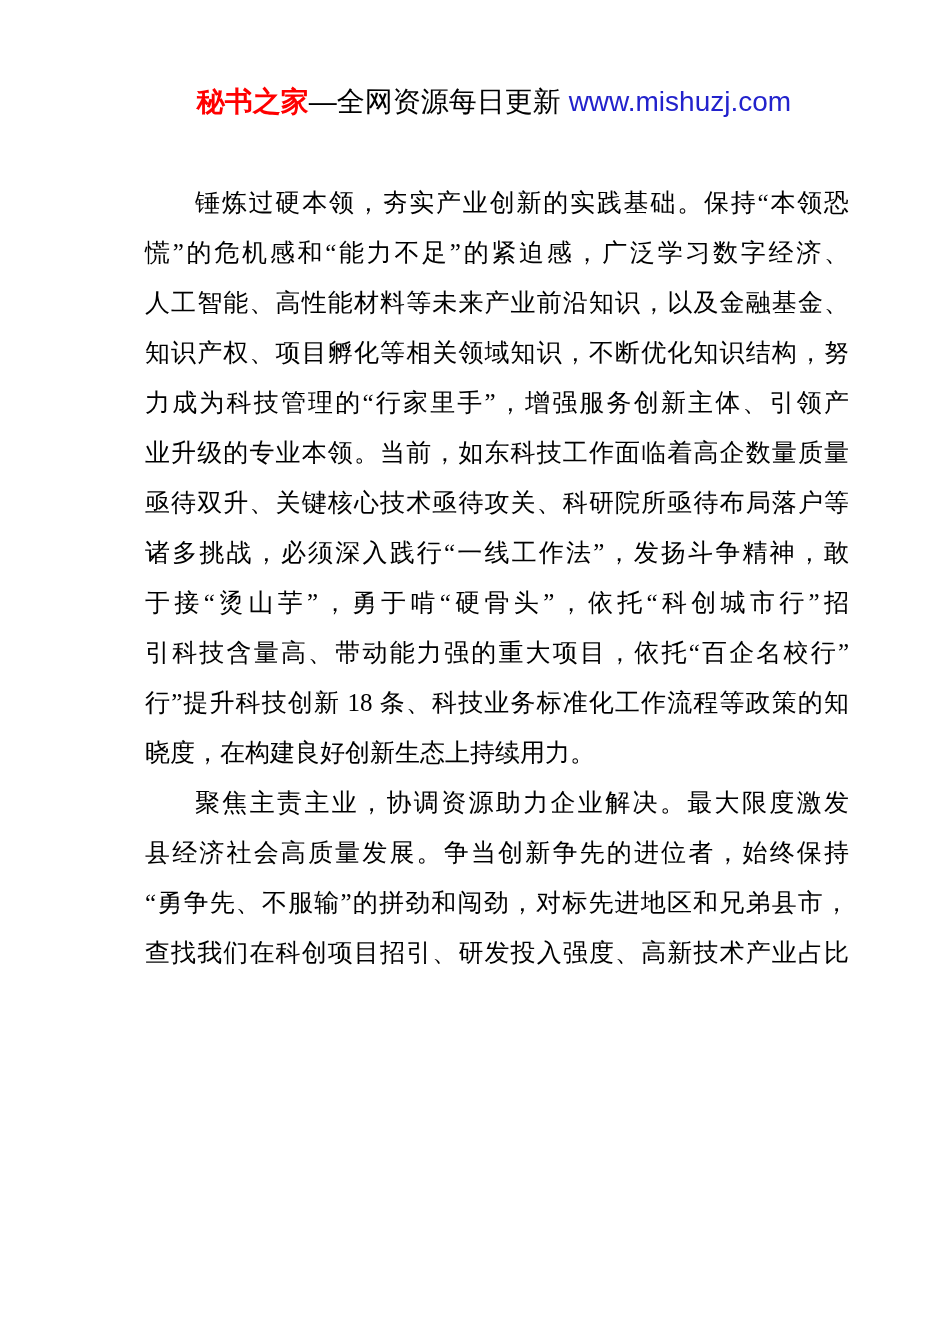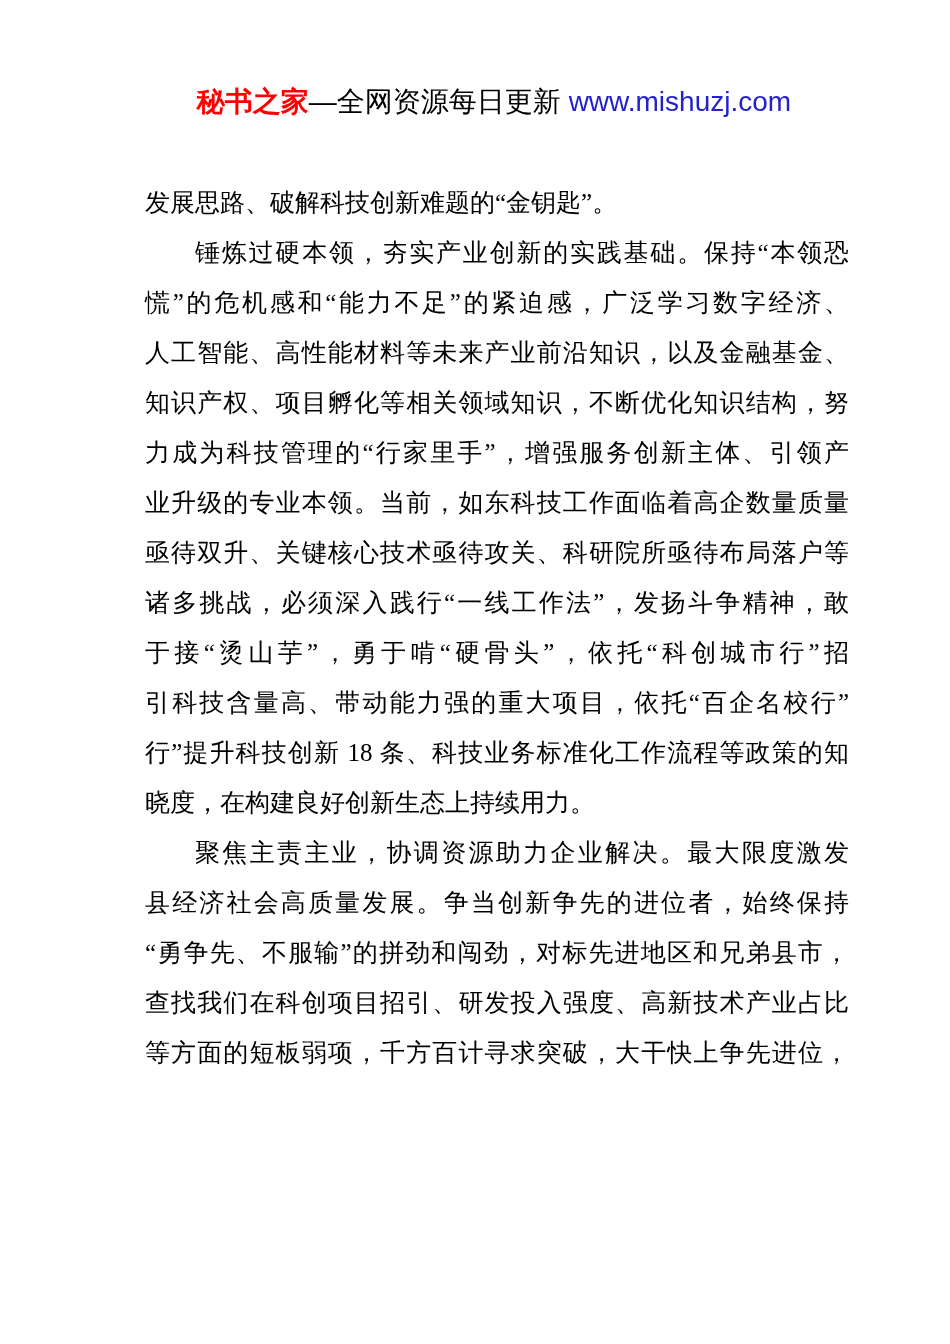--- a/index.html
+++ b/index.html
@@ -57,37 +57,33 @@
 </style>
 </head>
 <body>
 
 <div class="page" style="background: rgb(255, 255, 255); color: rgb(0, 0, 0);">
   <div class="header">
     <span class="brand" style="color: rgb(255, 0, 0);">秘书之家</span><span class="tagline" style="color: rgb(0, 0, 0);">—全网资源每日更新 </span> <span class="url" style="color: rgb(34, 34, 204);">www.mishuzj.com</span>
   </div>
   <div class="doc" id="doc-body">
       <div class="paragraph">
-        <div class="line">发展思路、破解科技创新难题的“金钥匙”。</div>
-      </div>
-      <div class="paragraph">
         <div class="line full indent">锤炼过硬本领，夯实产业创新的实践基础。保持“本领恐</div>
         <div class="line full">慌”的危机感和“能力不足”的紧迫感，广泛学习数字经济、</div>
         <div class="line full">人工智能、高性能材料等未来产业前沿知识，以及金融基金、</div>
         <div class="line full">知识产权、项目孵化等相关领域知识，不断优化知识结构，努</div>
         <div class="line full">力成为科技管理的“行家里手”，增强服务创新主体、引领产</div>
         <div class="line full">业升级的专业本领。当前，如东科技工作面临着高企数量质量</div>
         <div class="line full">亟待双升、关键核心技术亟待攻关、科研院所亟待布局落户等</div>
         <div class="line full">诸多挑战，必须深入践行“一线工作法”，发扬斗争精神，敢</div>
         <div class="line full">于接“烫山芋”，勇于啃“硬骨头”，依托“科创城市行”招</div>
         <div class="line full">引科技含量高、带动能力强的重大项目，依托“百企名校行”</div>
         <div class="line full">行”提升科技创新 18 条、科技业务标准化工作流程等政策的知</div>
         <div class="line">晓度，在构建良好创新生态上持续用力。</div>
       </div>
       <div class="paragraph">
         <div class="line full indent">聚焦主责主业，协调资源助力企业解决。最大限度激发</div>
         <div class="line full">县经济社会高质量发展。争当创新争先的进位者，始终保持</div>
         <div class="line full">“勇争先、不服输”的拼劲和闯劲，对标先进地区和兄弟县市，</div>
         <div class="line full">查找我们在科创项目招引、研发投入强度、高新技术产业占比</div>
-        <div class="line full">等方面的短板弱项，千方百计寻求突破，大干快上争先进位，</div>
       </div>
     </div>
 </div>
 
 </body></html>

